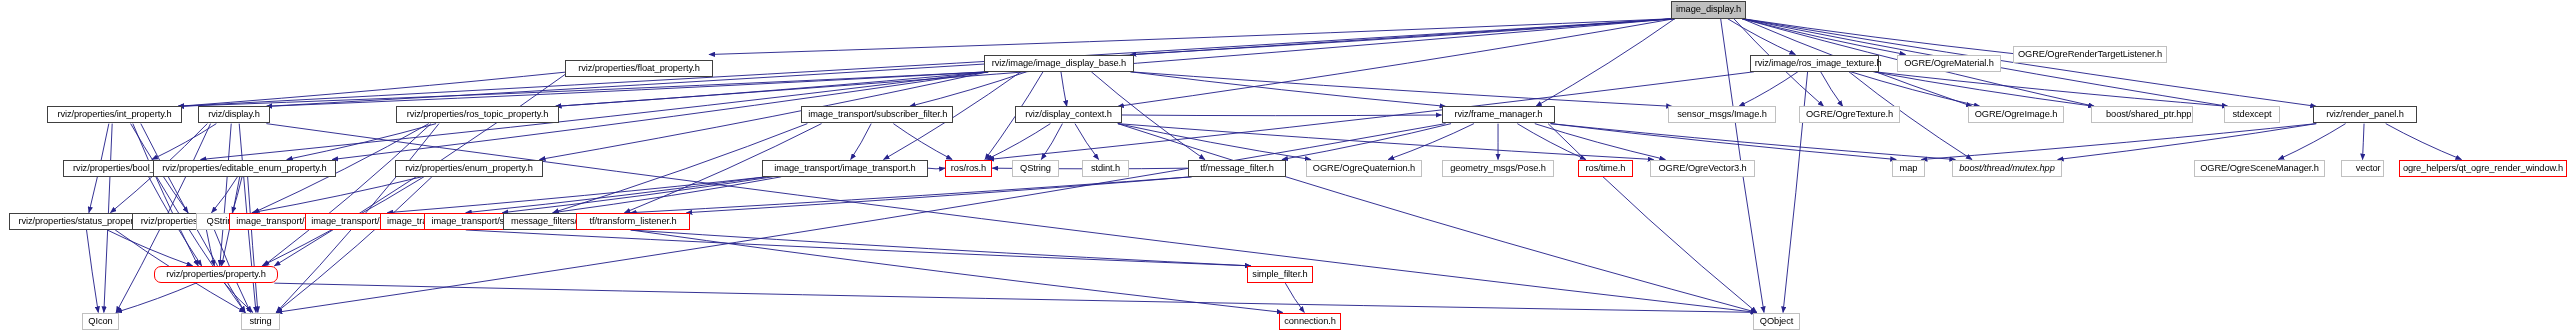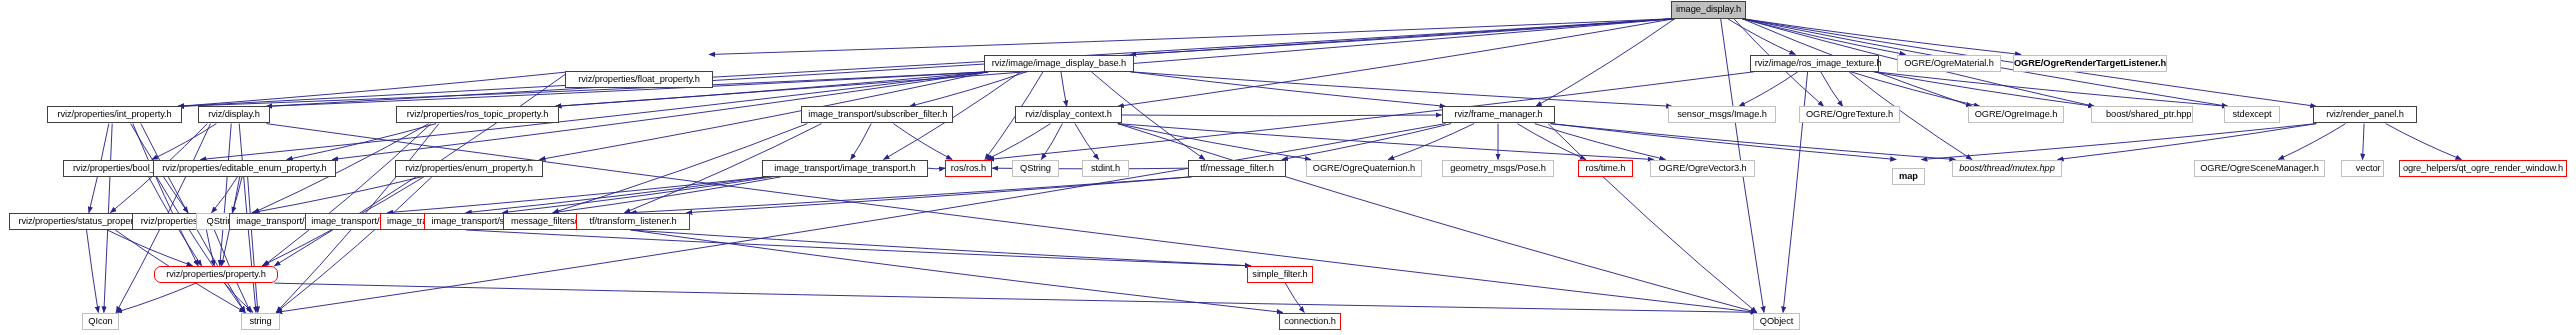--- a/index.html
+++ b/index.html
@@ -172,33 +172,33 @@
         <path d="M948.0,346.0 Q1377.2,375.0 1881.0,400.0"></path>
         <path d="M948.0,346.0 Q1399.3,410.0 1929.0,470.0"></path>
         <path d="M1933.0,426.0 Q1946.1,450.0 1961.5,470.0"></path>
         <path d="M700.0,346.0 Q1243.3,375.0 1881.0,400.0"></path>
       </g>
   </svg>
   <div id="nodes">
       <div class="node root" style="left: 1671px; top: 1.3px; width: 75px;">
         <span class="node-label">image_display.h</span>
       </div>
-      <div class="node bold" style="left: 565px; top: 71px; width: 148px;">
+      <div class="node bold" style="left: 565px; top: 60px; width: 148px;">
         <span class="node-label">rviz/properties/float_property.h</span>
       </div>
       <div class="node bold" style="left: 984px; top: 55px; width: 150px;">
         <span class="node-label">rviz/image/image_display_base.h</span>
       </div>
       <div class="node bold" style="left: 1750px; top: 55px; width: 129px; padding-left: 12px;">
         <span class="node-label">rviz/image/ros_image_texture.h</span>
       </div>
       <div class="node plain" style="left: 1897px; top: 55px; width: 104px;">
         <span class="node-label">OGRE/OgreMaterial.h</span>
       </div>
-      <div class="node plain" style="left: 2013px; top: 55px; width: 154px; font-weight: bold;">
+      <div class="node plain" style="left: 2013px; top: 46px; width: 154px;">
         <span class="node-label">OGRE/OgreRenderTargetListener.h</span>
       </div>
       <div class="node bold" style="left: 47px; top: 106px; width: 135px;">
         <span class="node-label">rviz/properties/int_property.h</span>
       </div>
       <div class="node bold" style="left: 198px; top: 106px; width: 72px;">
         <span class="node-label">rviz/display.h</span>
       </div>
       <div class="node bold" style="left: 396px; top: 106px; width: 163px;">
         <span class="node-label">rviz/properties/ros_topic_property.h</span>
@@ -259,21 +259,21 @@
       </div>
       <div class="node plain" style="left: 1442px; top: 160px; width: 112px;">
         <span class="node-label">geometry_msgs/Pose.h</span>
       </div>
       <div class="node red" style="left: 1578px; top: 160px; width: 55px;">
         <span class="node-label">ros/time.h</span>
       </div>
       <div class="node plain" style="left: 1650px; top: 160px; width: 105px;">
         <span class="node-label">OGRE/OgreVector3.h</span>
       </div>
-      <div class="node plain" style="left: 1892px; top: 168px; width: 33px; font-weight: bold;">
+      <div class="node plain" style="left: 1892px; top: 160px; width: 33px;">
         <span class="node-label">map</span>
       </div>
       <div class="node plain" style="left: 1952px; top: 160px; width: 110px; font-style: italic;">
         <span class="node-label">boost/thread/mutex.hpp</span>
       </div>
       <div class="node plain" style="left: 2194px; top: 160px; width: 131px;">
         <span class="node-label">OGRE/OgreSceneManager.h</span>
       </div>
       <div class="node plain" style="left: 2341px; top: 160px; width: 43px; padding-left: 16px;">
         <span class="node-label">vector</span>

